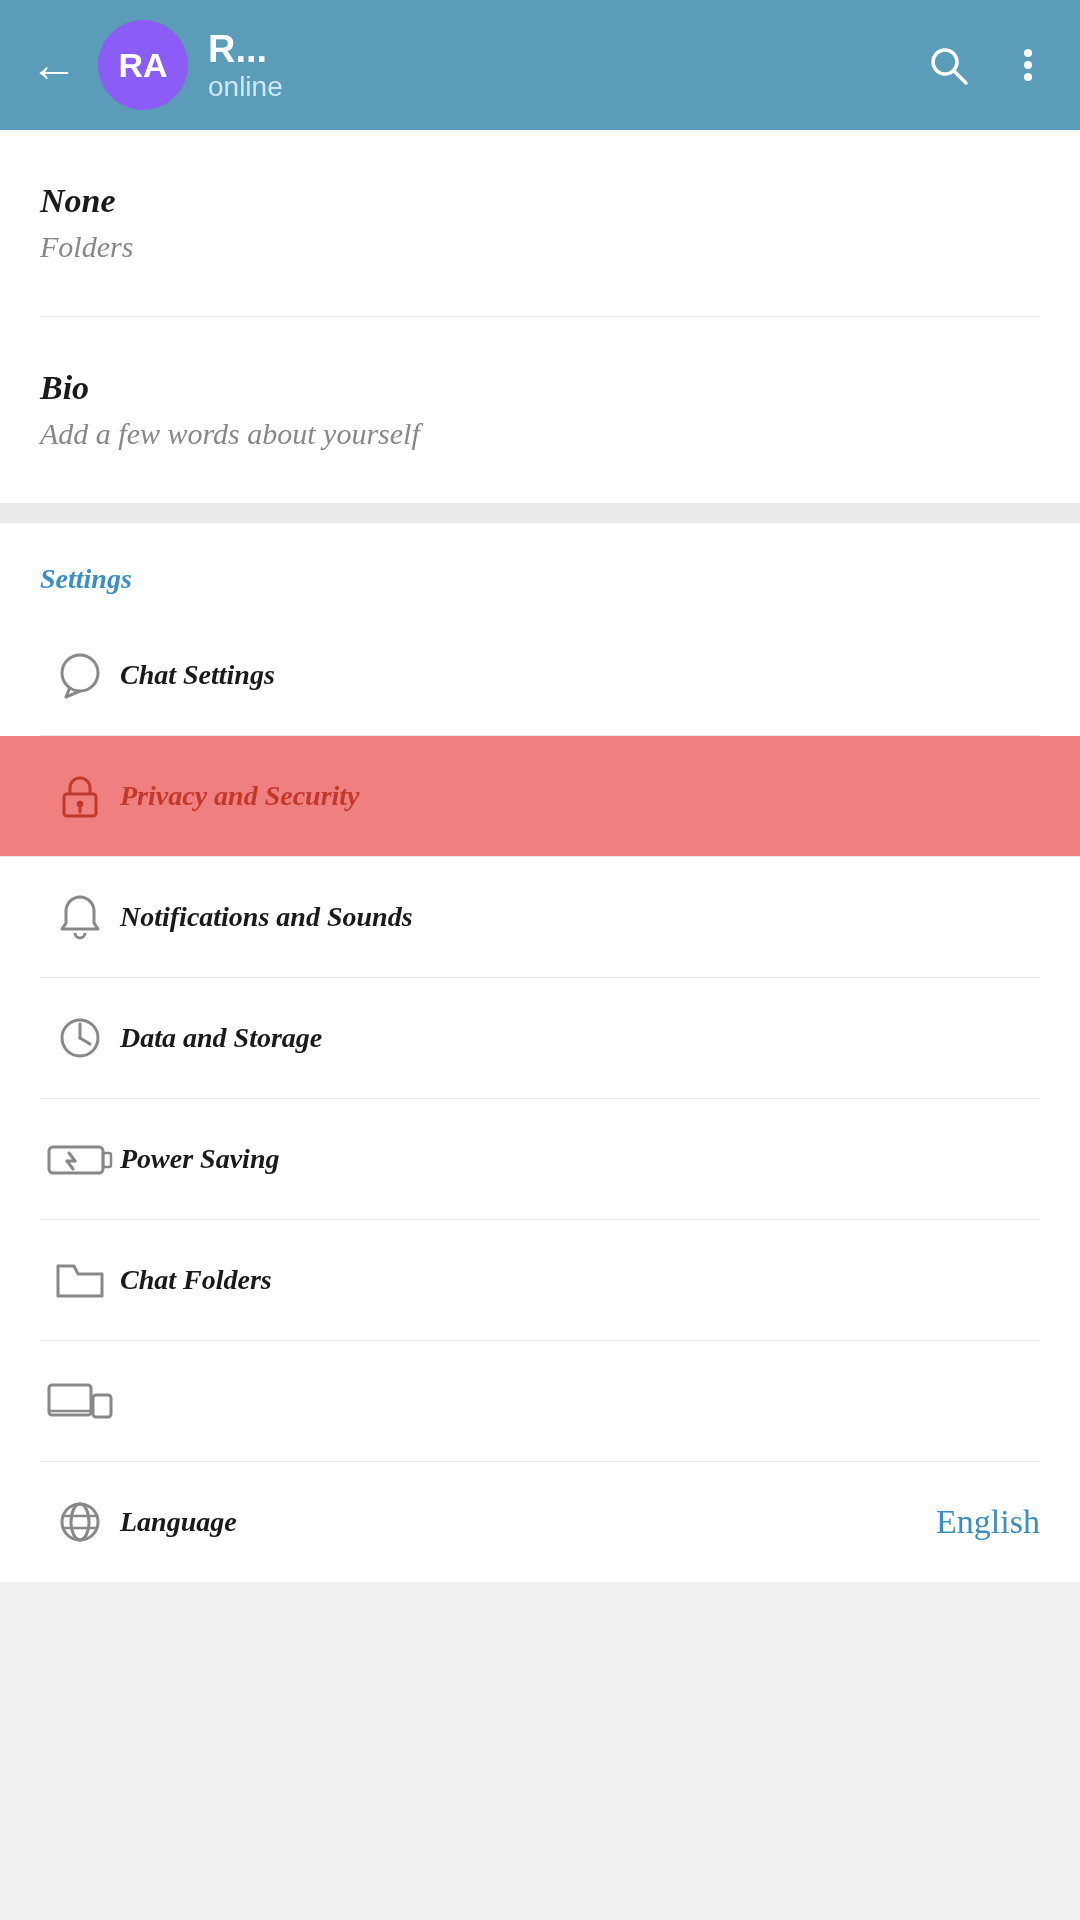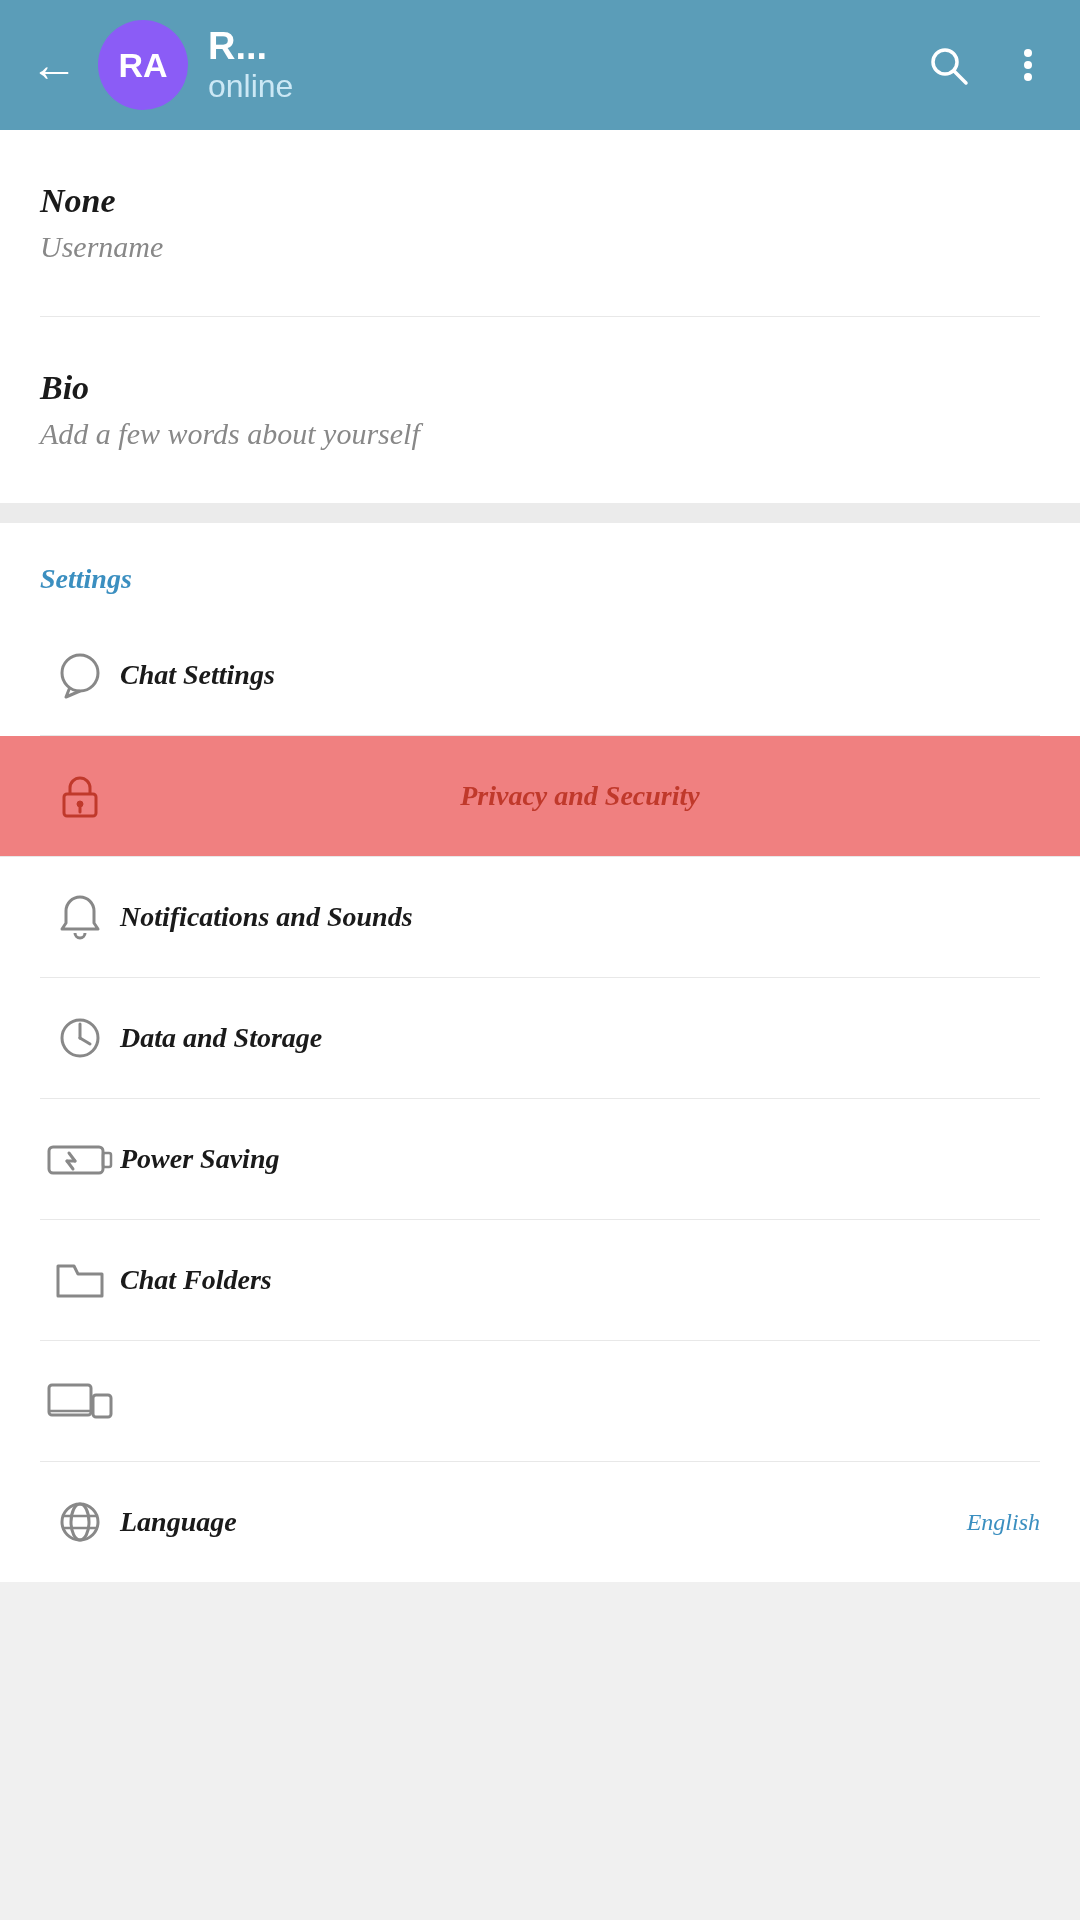--- a/index.html
+++ b/index.html
@@ -48,21 +48,21 @@
       justify-content: center;
     }
     .header-name {
       color: white;
       font-size: 38px;
       font-weight: bold;
       font-family: sans-serif;
     }
     .header-status {
       color: #cce8f5;
-      font-size: 32px;
+      font-size: 28px;
       font-family: sans-serif;
     }
     .header-icons {
       display: flex;
       gap: 36px;
       align-items: center;
     }
     .header-icon {
       color: white;
       font-size: 44px;
@@ -131,31 +131,29 @@
       flex-shrink: 0;
     }
     .settings-item-label {
       font-size: 28px;
       font-style: italic;
       font-weight: bold;
       color: #1a1a1a;
       flex: 1;
     }
     .settings-item-value {
-      font-size: 24px;
-      font-style: italic;
+      font-size: 34px;
       color: #3b8fc0;
     }
 
     
     .settings-item.highlighted {
       background: #f08080;
       margin: 0 -40px;
       padding: 32px 40px;
-      text-align: center;
     }
     .settings-item.highlighted .settings-item-label {
       color: #c0392b;
     }
     .settings-item.highlighted .settings-item-icon svg {
       stroke: #c0392b;
     }
 
     
     svg {
@@ -185,21 +183,21 @@
         <circle cx="22" cy="22" r="4" fill="white"></circle>
         <circle cx="22" cy="34" r="4" fill="white"></circle>
       </svg>
     </span>
   </div>
 </div>
 
 <div class="profile-section">
   <div class="profile-item">
     <div class="profile-label">None</div>
-    <div class="profile-value">Username</div>
+    <div class="profile-value">Folders</div>
   </div>
   <div class="profile-item">
     <div class="profile-label">Bio</div>
     <div class="profile-value">Add a few words about yourself</div>
   </div>
 </div>
 
 <div class="section-divider"></div>
 
 <div class="settings-section">

